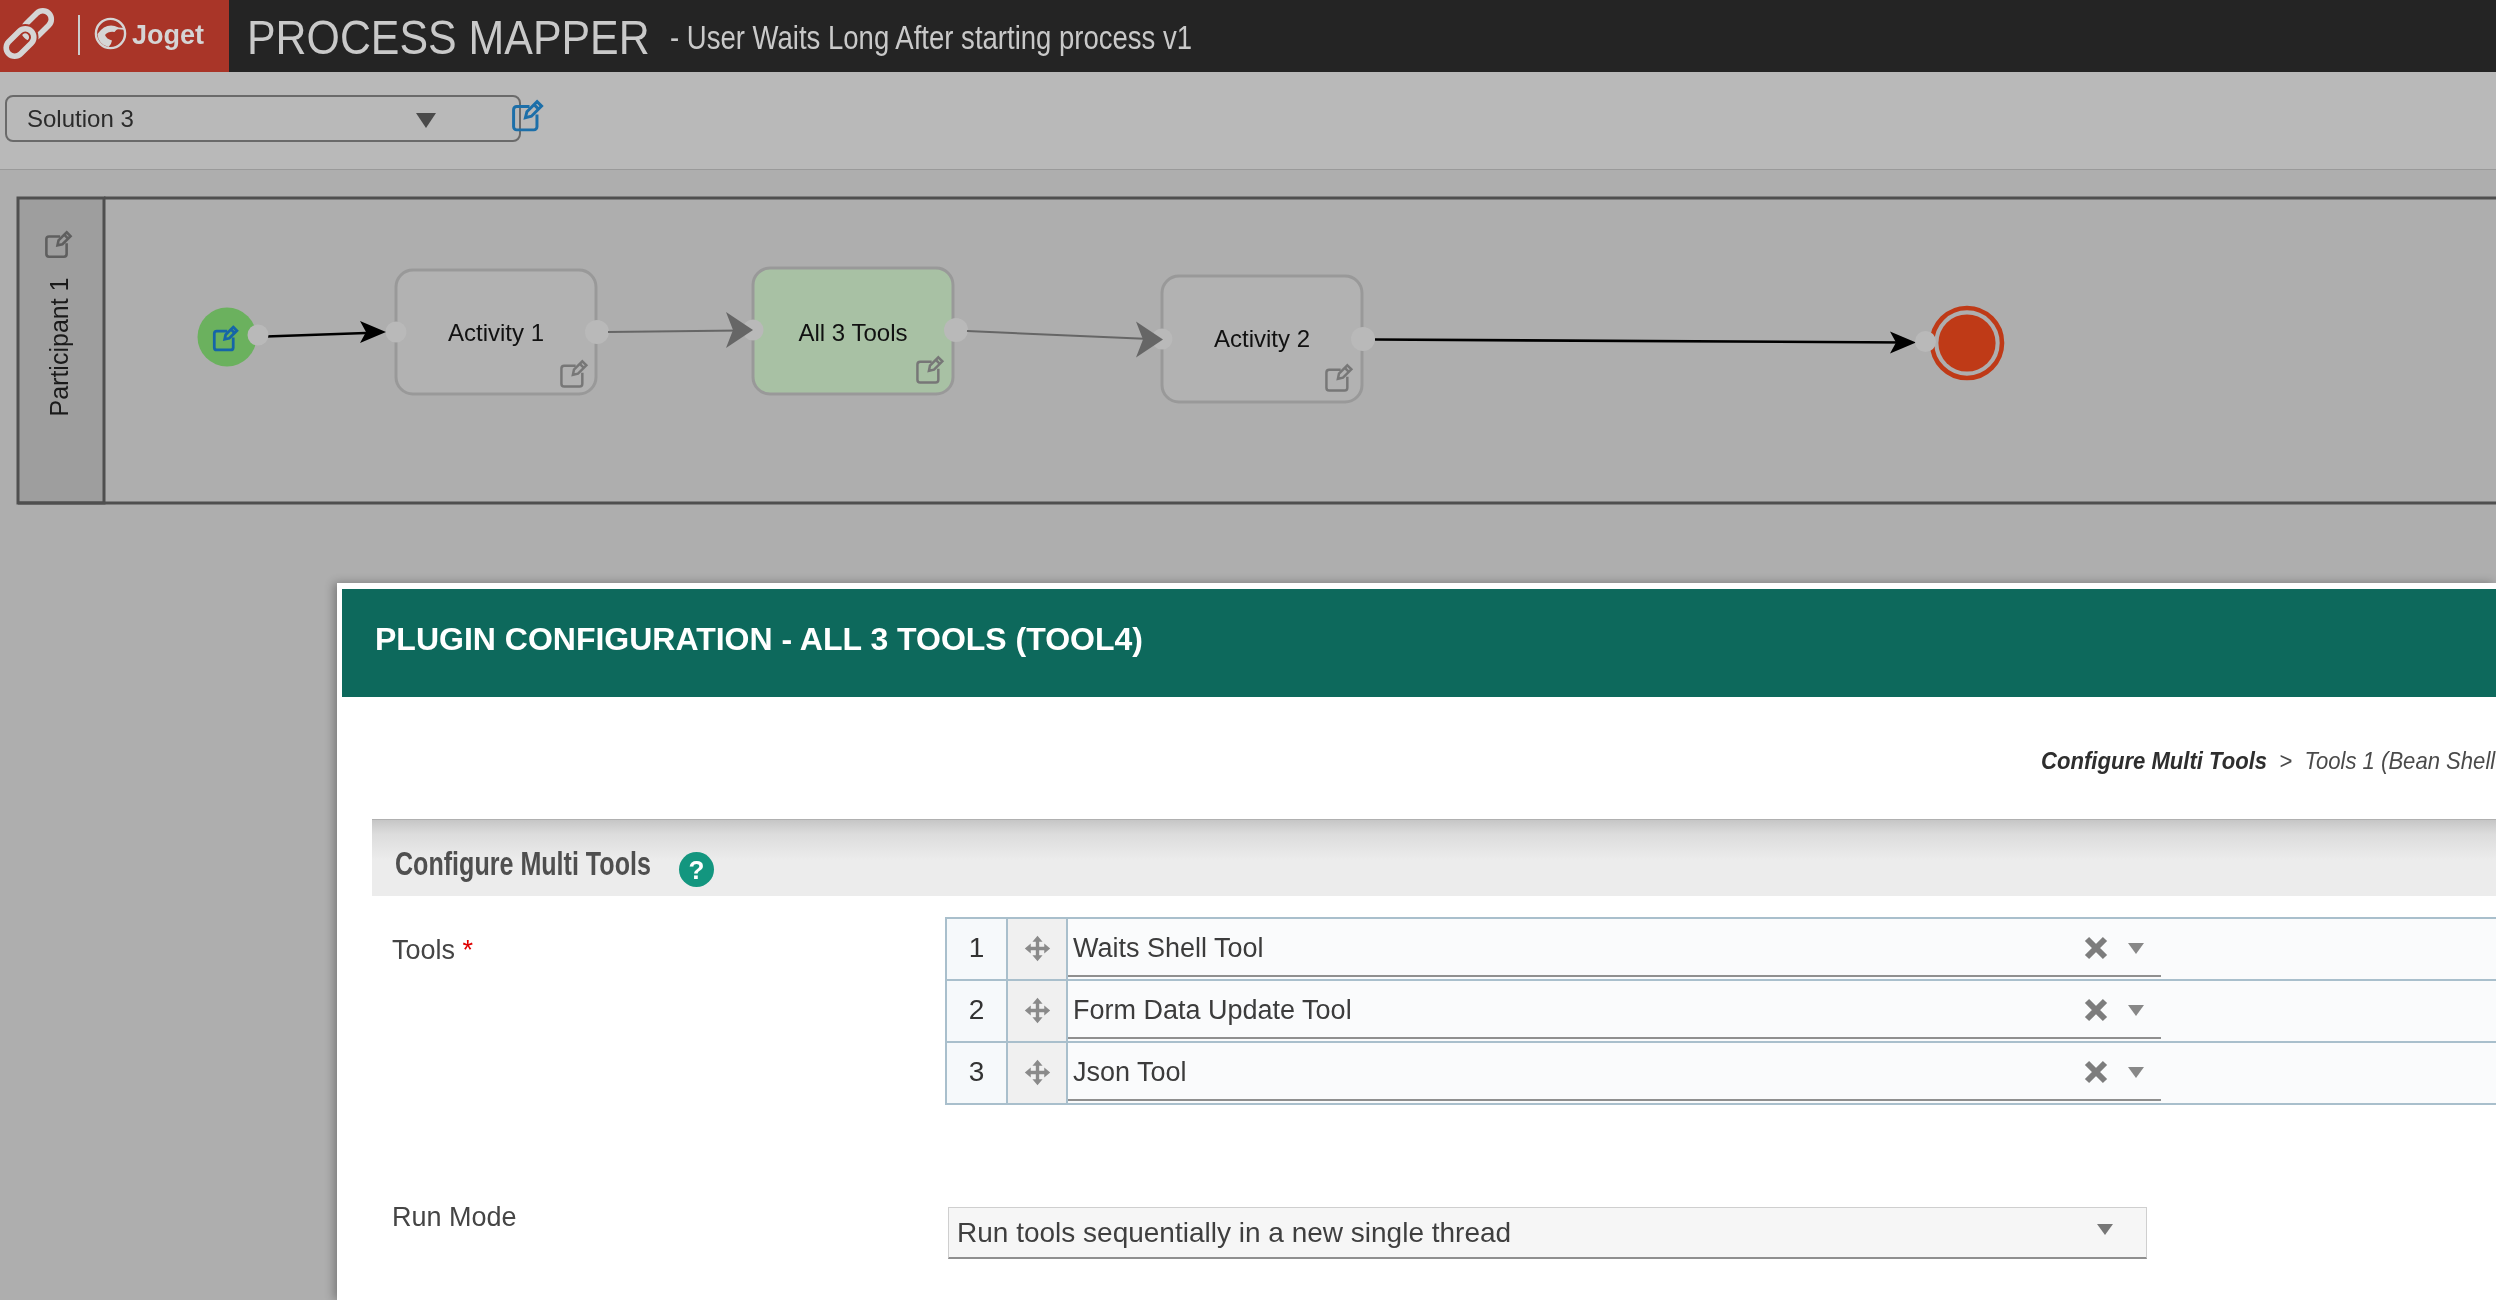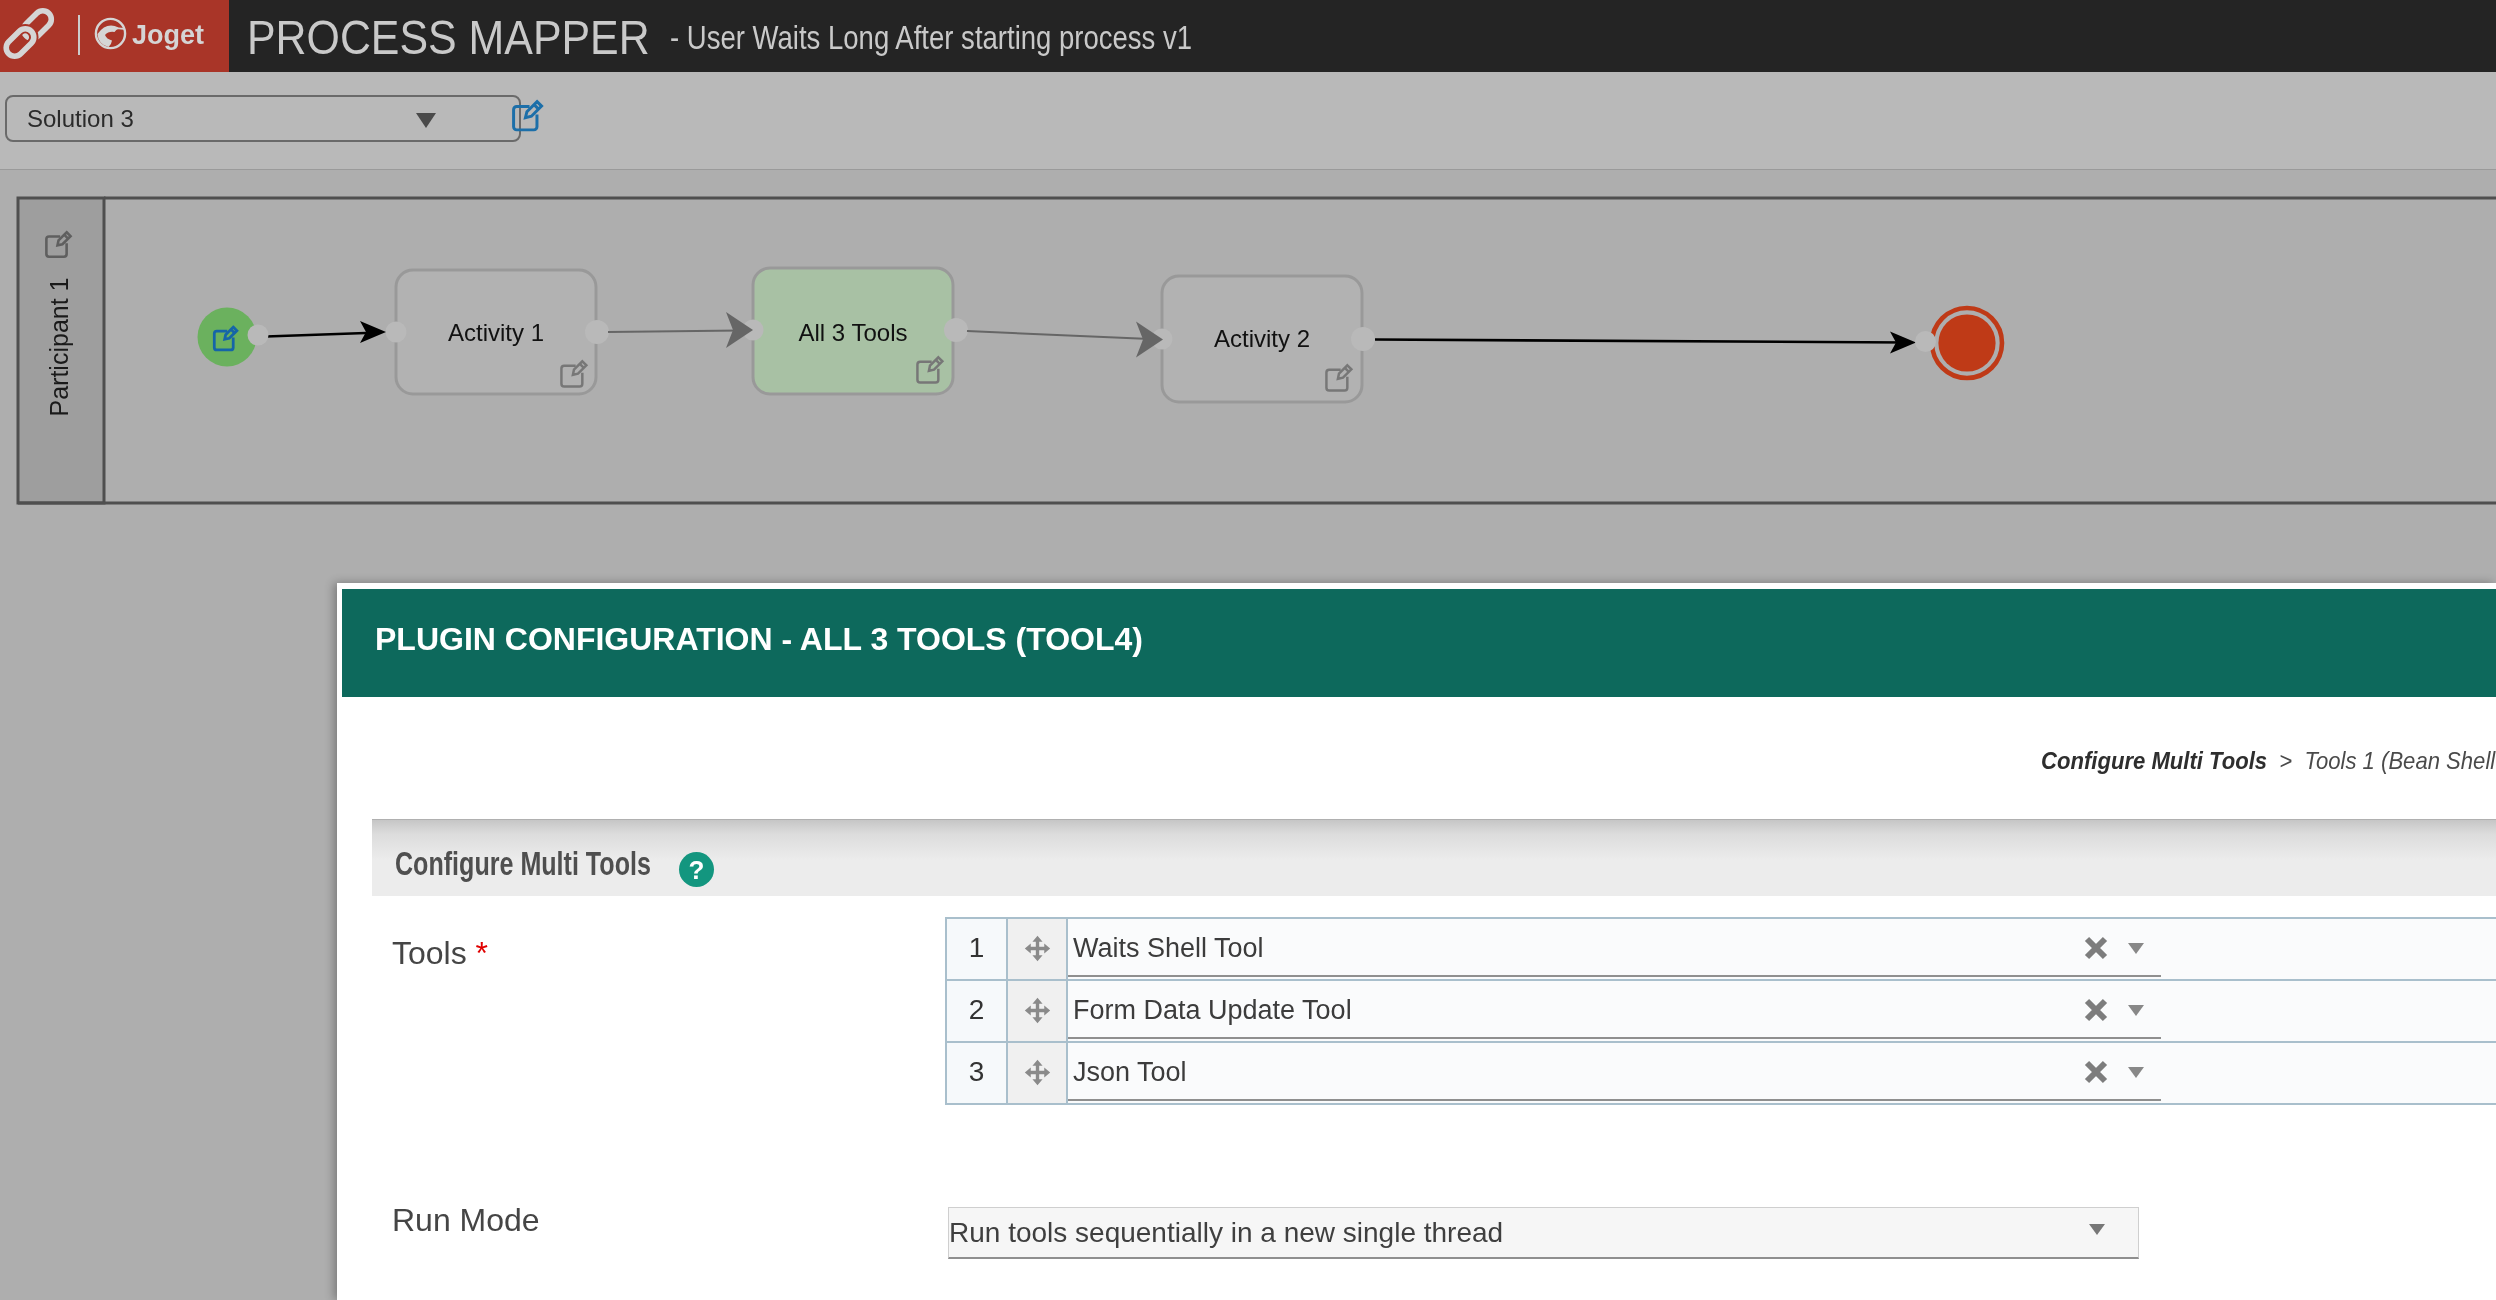--- a/index.html
+++ b/index.html
@@ -34,21 +34,21 @@
          font-style:italic;transform:scaleX(0.92);transform-origin:left top;}
   #crumb b{color:#2e2e2e;}
   #secband{left:35px;top:236px;width:2124px;height:76px;border-top:1px solid #b0b0b0;
      background:linear-gradient(to bottom,#c6c6c6 0,#dcdcdc 14px,#ececec 40px,#ececec 100%);}
   #secband .t{position:absolute;left:23px;top:0;height:76px;line-height:88px;
      font-size:33px;font-weight:bold;color:#4f4f4f;transform:scaleX(0.76);
      transform-origin:left center;white-space:nowrap;}
   #qcirc{left:307px;top:32px;width:35px;height:35px;border-radius:50%;
      background:#13967f;color:#fff;font-weight:bold;font-size:26px;text-align:center;
      line-height:36px;}
-  .flabel{font-size:32px;color:#454545;}
+  .flabel{font-size:27px;color:#454545;}
   .red{color:#e00000;}
   
   #ttable{left:608px;top:334px;width:1551px;}
   .trow{position:relative;width:1551px;height:60px;border:2px solid #a9bfcc;
         border-bottom:none;background:#fafbfc;}
   .trow:last-child{border-bottom:2px solid #a9bfcc;}
   .numc{position:absolute;left:0;top:0;width:59px;height:100%;background:#f6f9fb;
         border-right:2px solid #a9bfcc;text-align:center;font-size:28px;color:#333;}
   .movc{position:absolute;left:61px;top:0;width:58px;height:100%;background:#f0f0f0;
         border-right:2px solid #a9bfcc;}
@@ -56,21 +56,21 @@
   .fld{position:absolute;left:0;top:0;width:1088px;height:56px;
        border-bottom:2px solid #8f8f8f;font-size:27px;color:#3c3c3c;
        line-height:58px;padding-left:5px;}
   .xi{position:absolute;left:1014px;top:15px;}
   .tri2{position:absolute;left:1060px;top:24px;width:0;height:0;
         border-left:8px solid transparent;border-right:8px solid transparent;
         border-top:11px solid #888;}
   
   #runsel{left:611px;top:624px;width:1189px;height:49px;background:#f6f6f6;
       border:1px solid #cfcfcf;border-bottom:2px solid #8f8f8f;
-      font-size:28px;color:#3f3f3f;line-height:50px;padding-left:0;}
+      font-size:28px;color:#3f3f3f;line-height:50px;padding-left:8px;}
   #runsel .tri{position:absolute;right:33px;top:16px;width:0;height:0;
         border-left:8px solid transparent;border-right:8px solid transparent;
         border-top:11px solid #777;}
 </style>
 </head>
 <body>
 
 <div class="abs" id="topbar"></div>
 <div class="abs" id="redblock"></div>
 <svg class="abs" style="left:0;top:0" width="229" height="72" viewBox="0 0 229 72">

